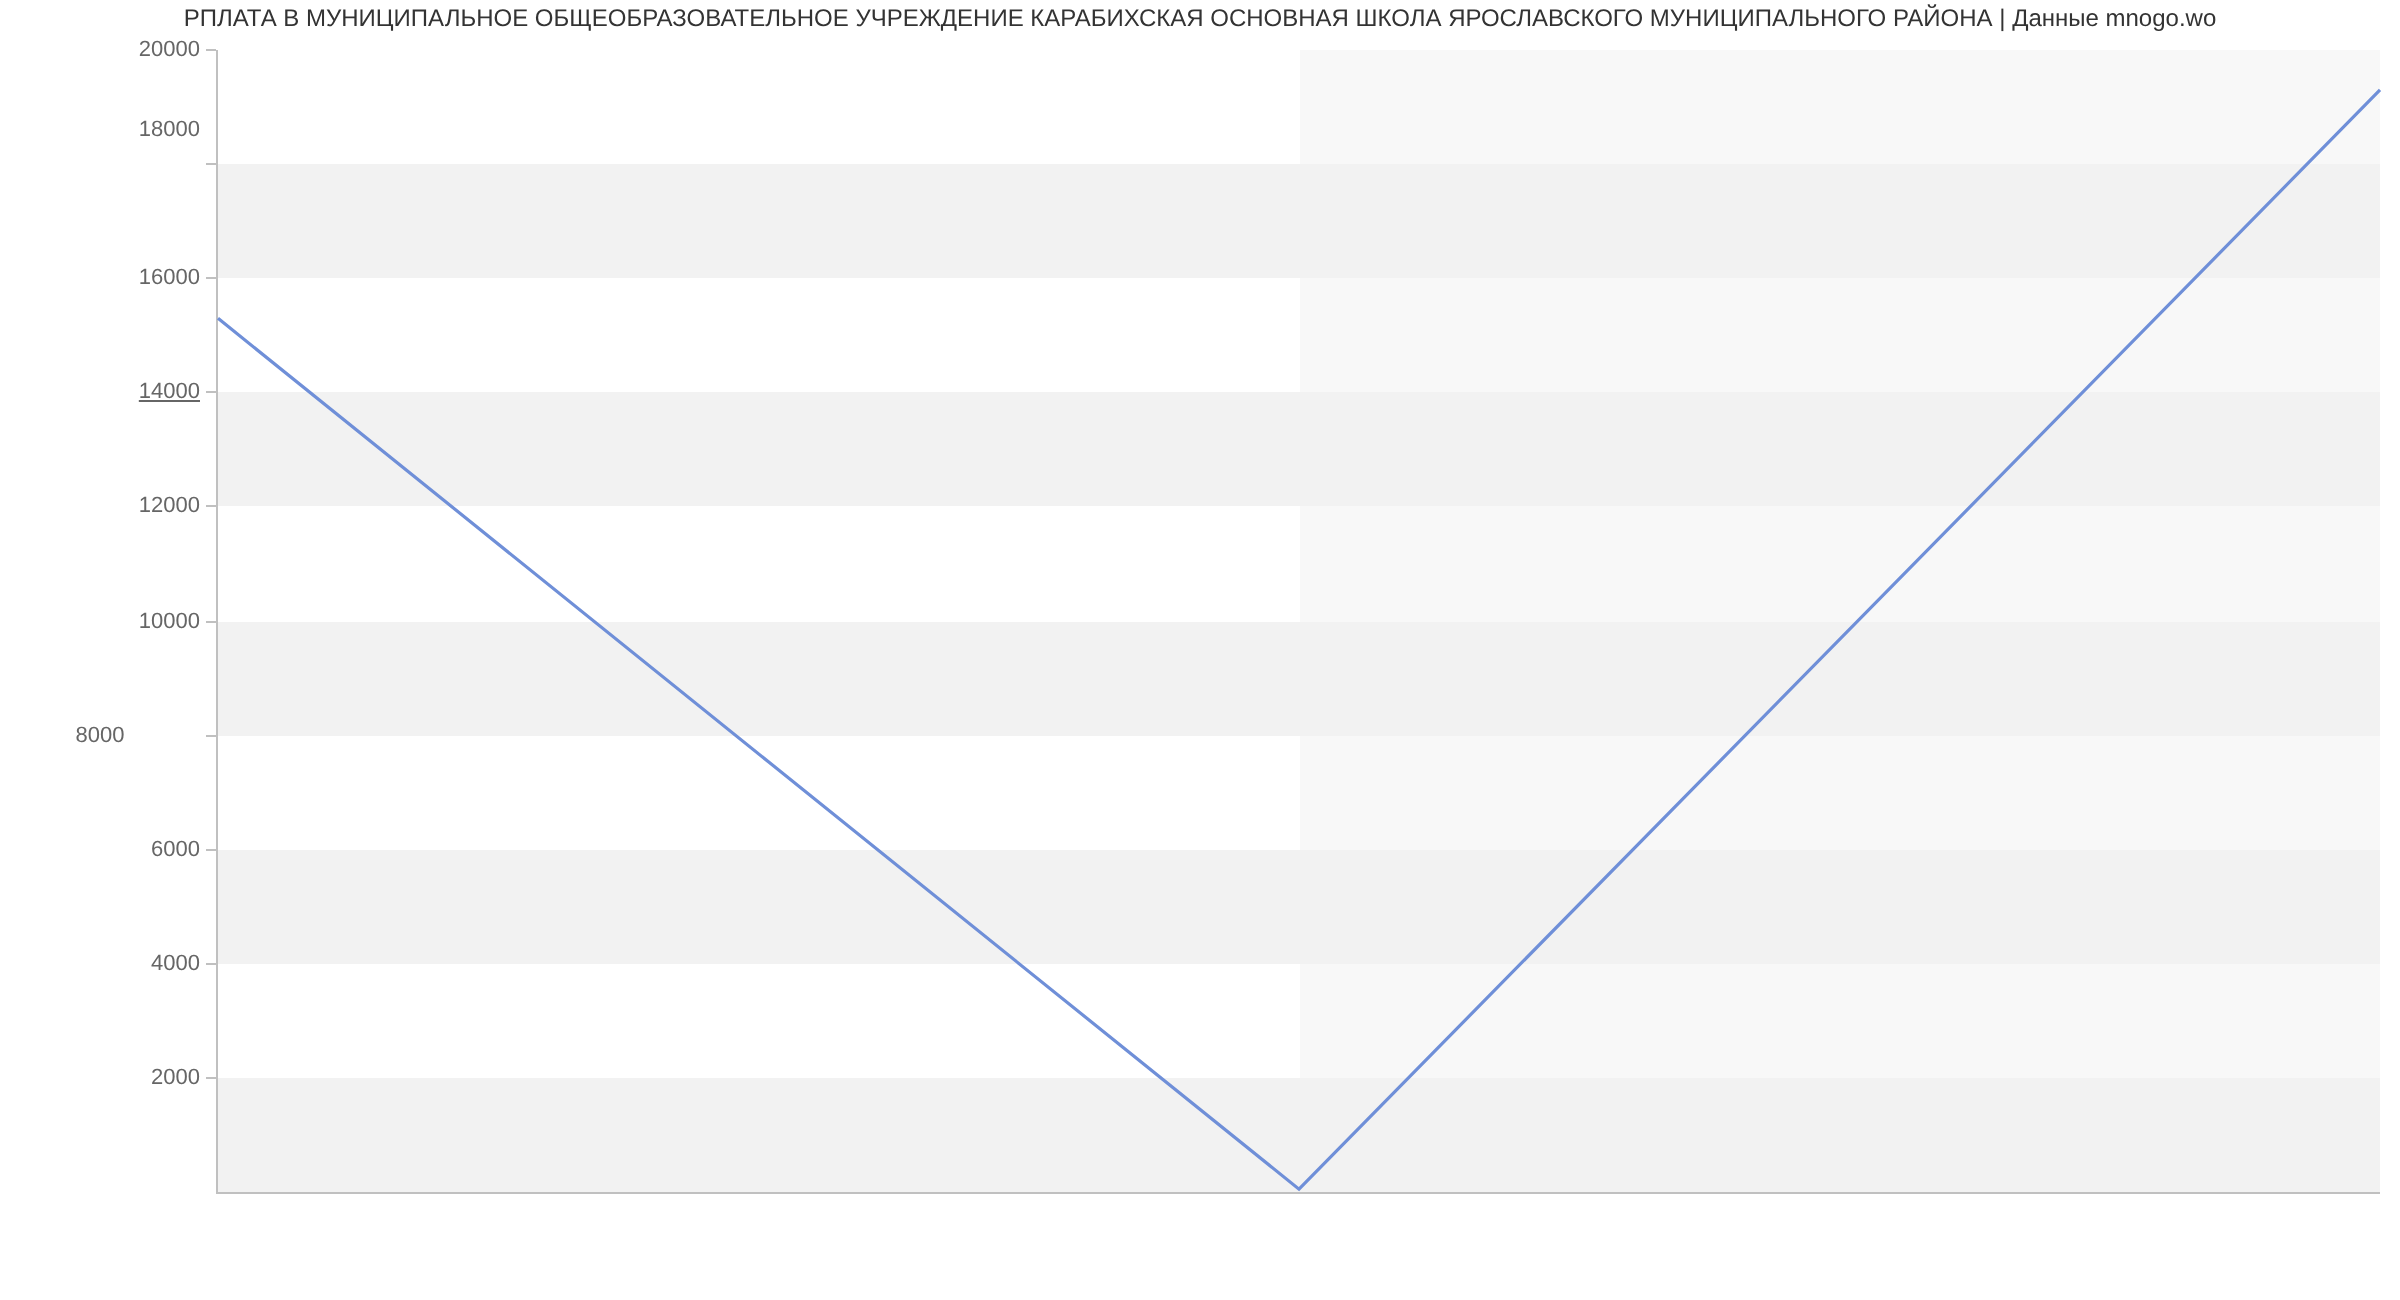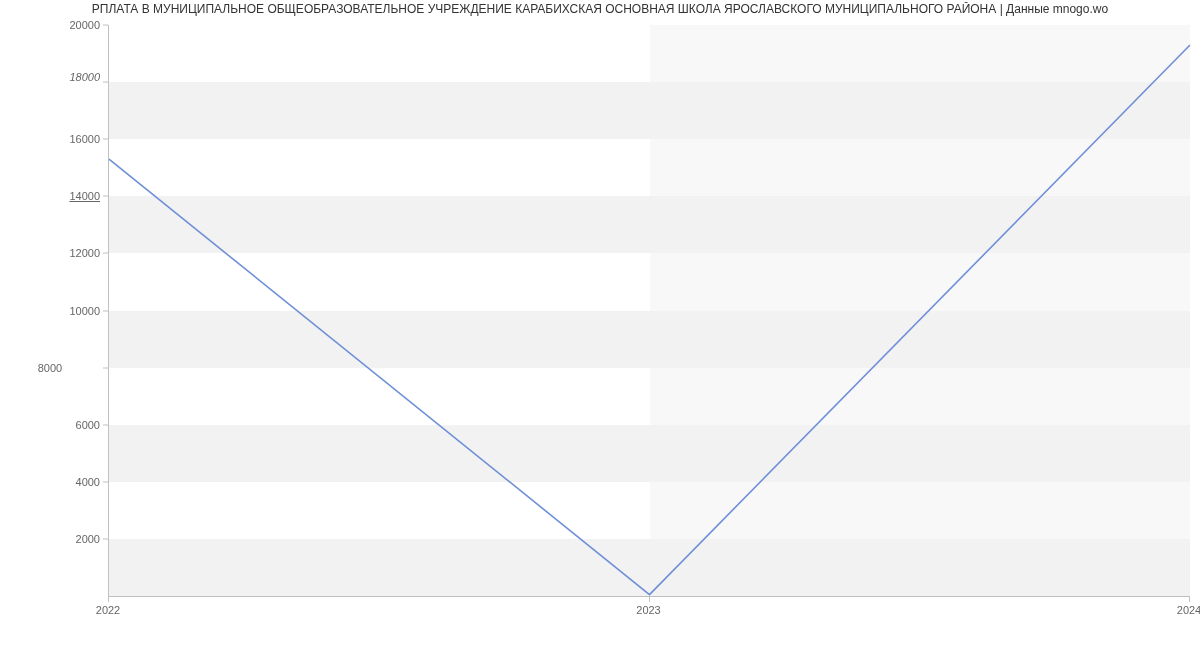--- a/index.html
+++ b/index.html
@@ -133,26 +133,18 @@
       <div class="y-tick" style="top: 342.6px; text-align: center;">8000</div>
       <div class="y-tick-mark" style="top: 342.6px;"></div>
       <div class="y-tick" style="top: 285.5px; text-align: right;">10000</div>
       <div class="y-tick-mark" style="top: 285.5px;"></div>
       <div class="y-tick" style="top: 228.4px;">12000</div>
       <div class="y-tick-mark" style="top: 228.4px;"></div>
       <div class="y-tick" style="top: 171.3px; text-decoration: underline;">14000</div>
       <div class="y-tick-mark" style="top: 171.3px;"></div>
       <div class="y-tick" style="top: 114.2px; text-align: right;">16000</div>
       <div class="y-tick-mark" style="top: 114.2px;"></div>
-      <div class="y-tick" style="top: 52px; font-style: italic;">18000</div>
+      <div class="y-tick" style="top: 40px;">18000</div>
       <div class="y-tick-mark" style="top: 57.1px;"></div>
       <div class="y-tick" style="top: 0px; margin-left: 45px;">20000</div>
       <div class="y-tick-mark" style="top: 0px;"></div>
     </div>
-  <div class="x-ticks">
-      <div class="x-tick" style="left: 0px;">2022</div>
-      <div class="x-tick-mark" style="left: 0px;"></div>
-      <div class="x-tick" style="left: 540.5px;">2023</div>
-      <div class="x-tick-mark" style="left: 540.5px;"></div>
-      <div class="x-tick" style="left: 1081px;">2024</div>
-      <div class="x-tick-mark" style="left: 1081px;"></div>
-    </div>
 </div>
 
 </body></html>

